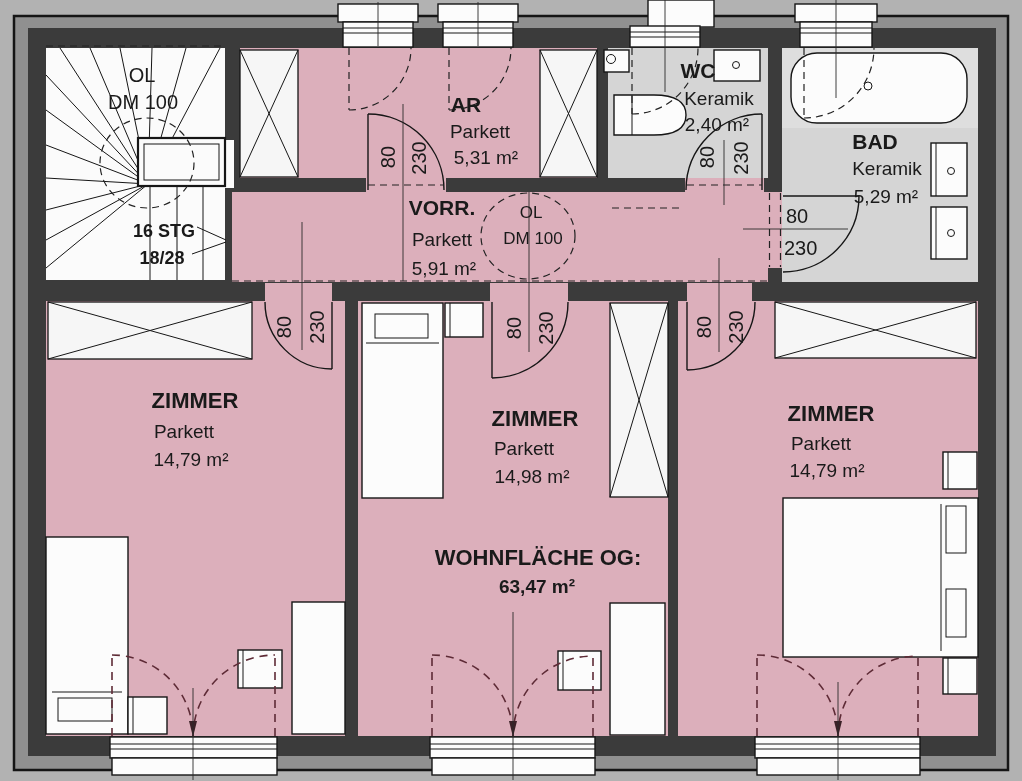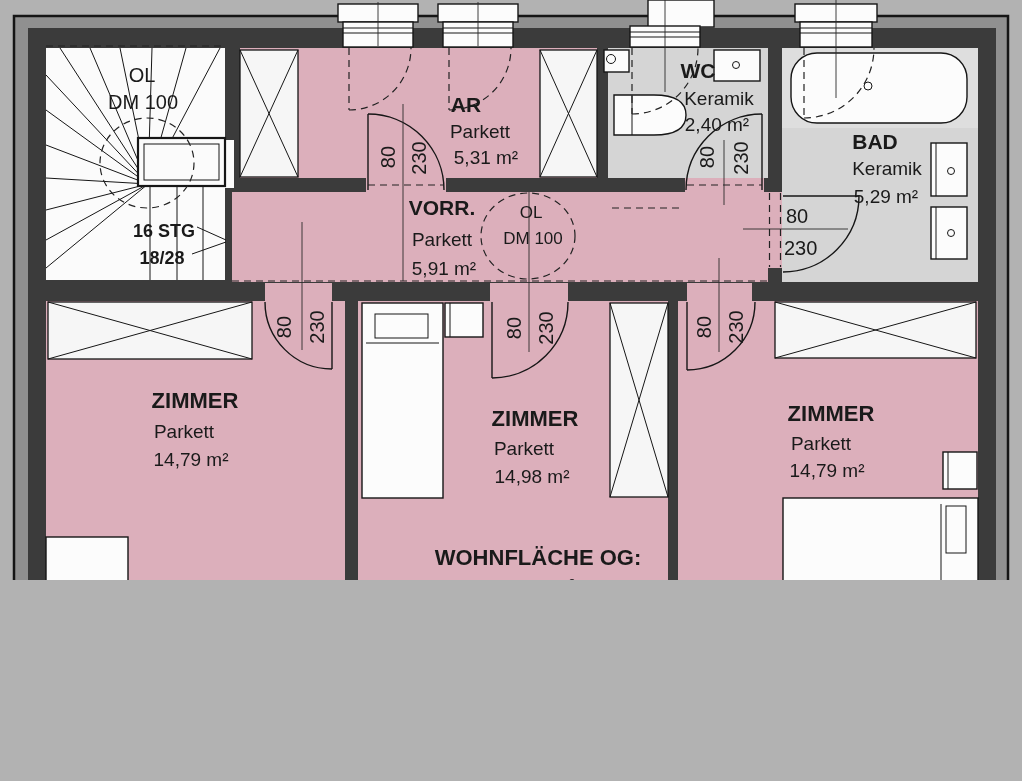--- a/index.html
+++ b/index.html
@@ -1,16 +1,16 @@
 <!DOCTYPE html>
 <html><head>
 <meta charset="utf-8">
 <style>
   html,body{margin:0;padding:0;background:#b2b2b2;}
-  .plan-wrap{width:1022px;height:580px;overflow:hidden;}
+  .plan-wrap{width:1022px;height:781px;overflow:hidden;}
   svg{display:block;}
   text{font-family:"Liberation Sans",sans-serif;fill:#1a1a1a;}
   .rname{font-weight:bold;font-size:21px;}
   .rbig{font-weight:bold;font-size:22px;}
   .rsub{font-size:19px;}
   .doordim{font-size:20px;}
   .skytxt{font-size:17px;}
   .stairtxt{font-size:20px;}
   .stairbold{font-weight:bold;font-size:18px;}
   .totalname{font-weight:bold;font-size:22px;}

